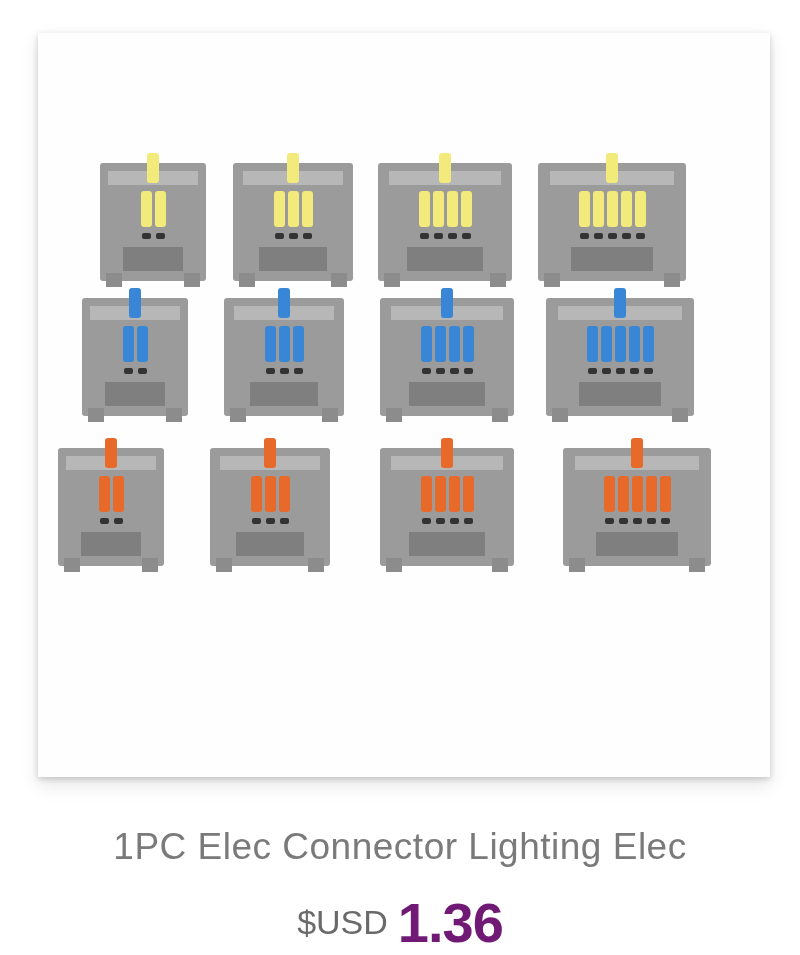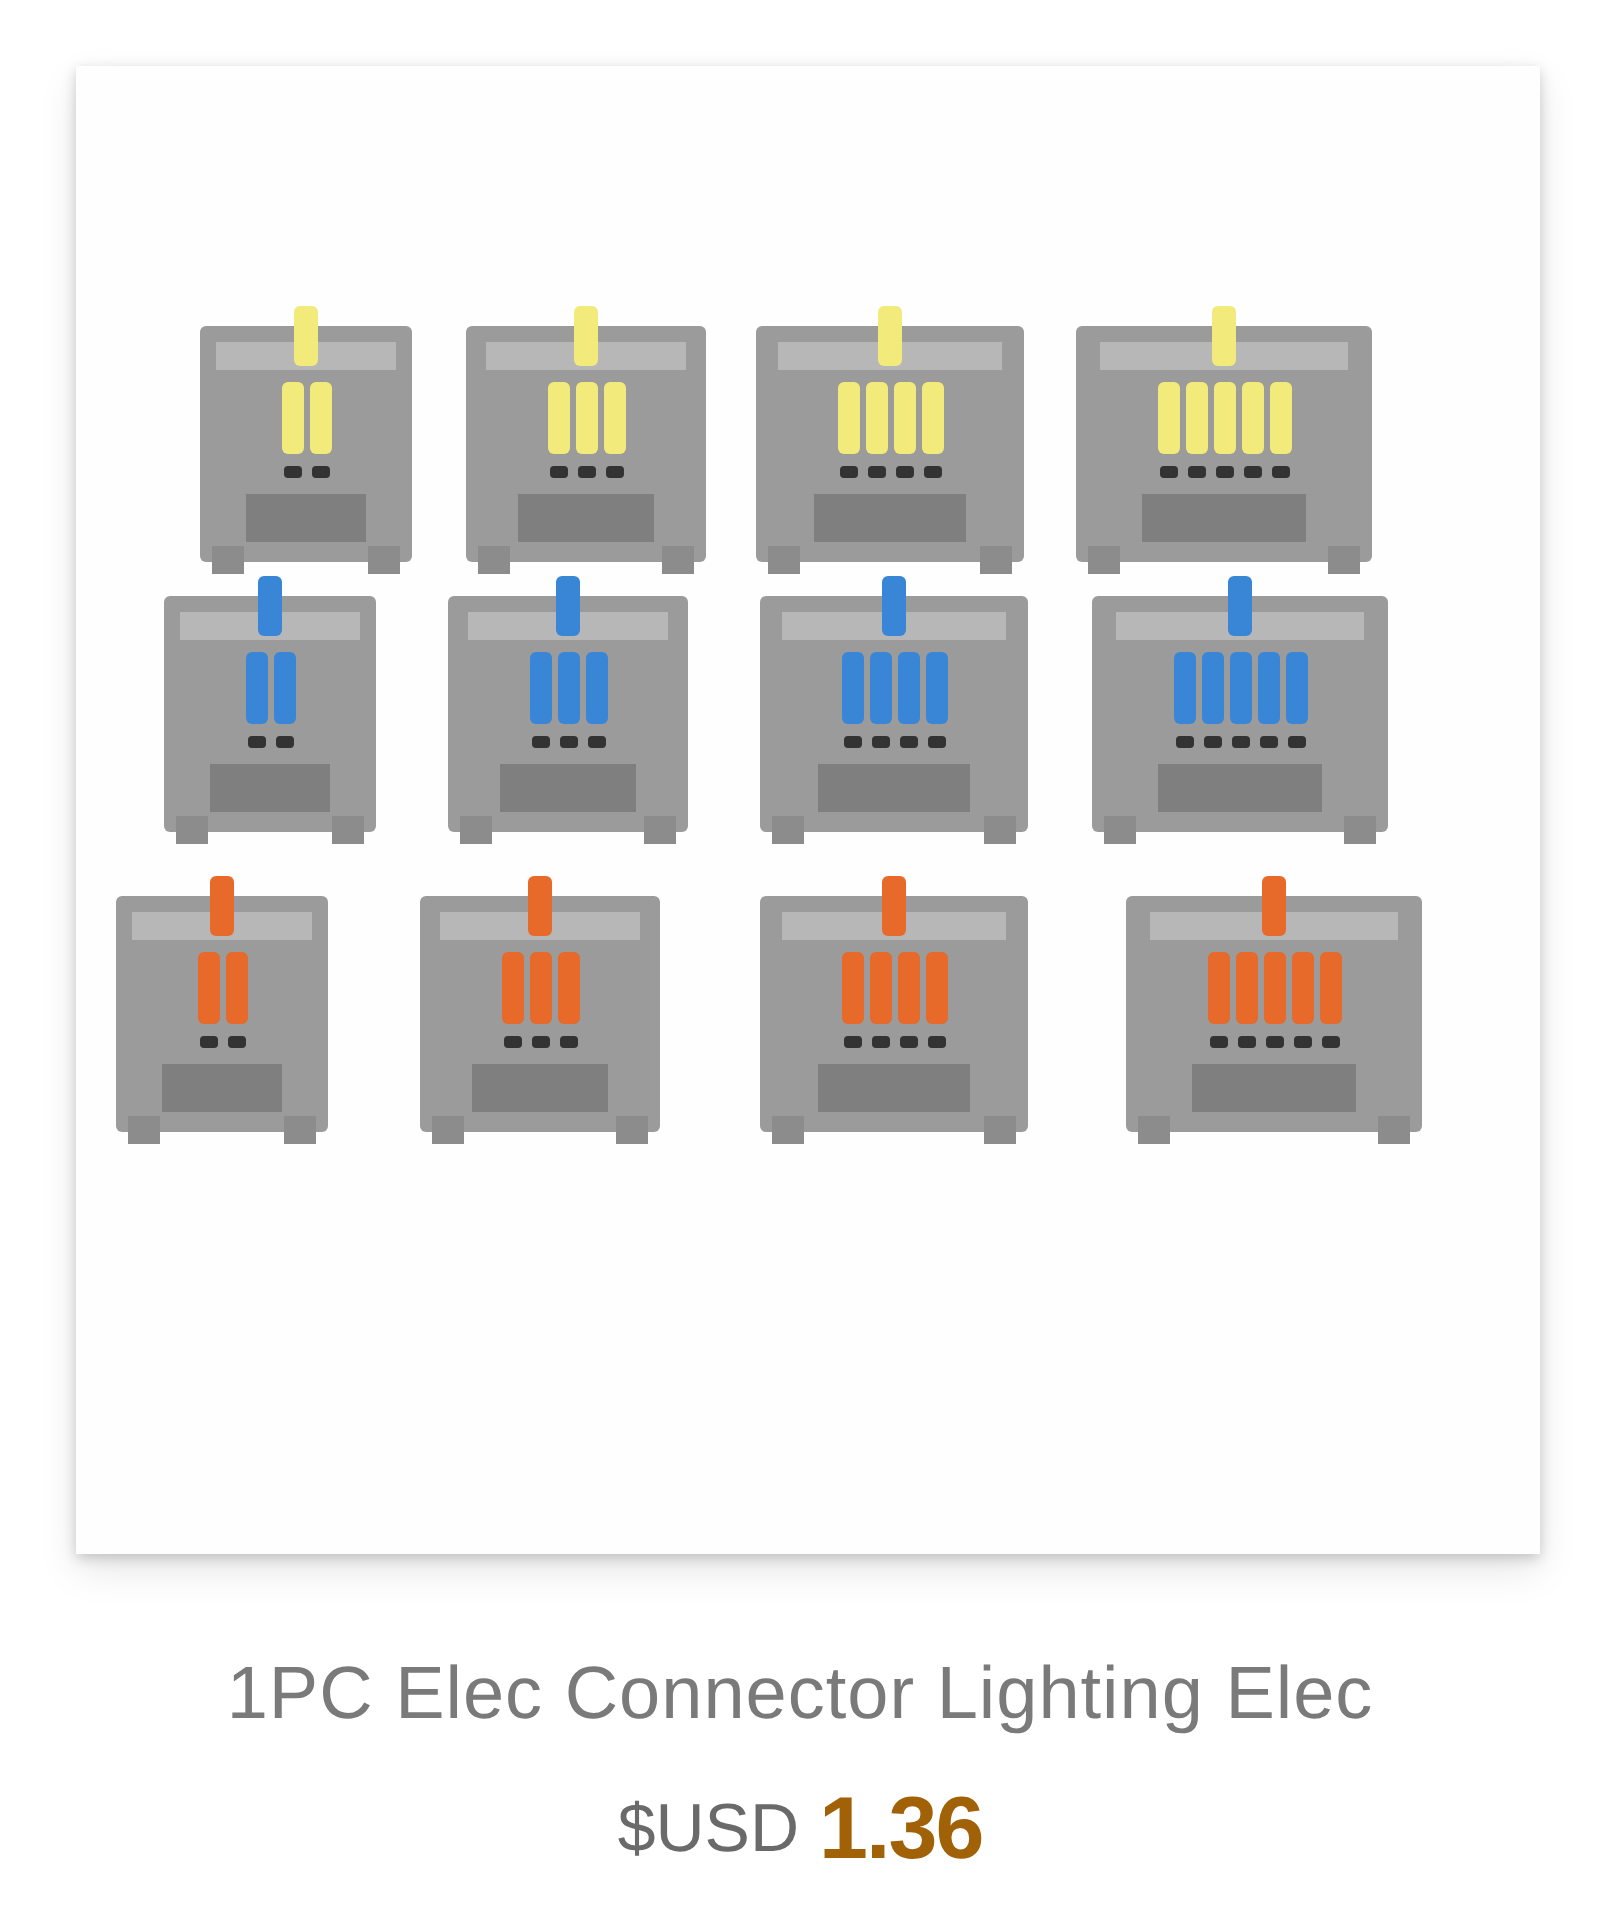--- a/index.html
+++ b/index.html
@@ -14,21 +14,21 @@
   .foot{position:absolute;bottom:-6px;width:16px;height:14px;background:#8c8c8c;}
   .foot.l{left:6px}.foot.r{right:6px}
   .lever{position:absolute;top:0;left:50%;width:12px;height:30px;margin-left:-6px;border-radius:3px;}
   .pins{position:absolute;left:0;right:0;top:38px;display:flex;justify-content:center;gap:3px;}
   .pin{width:11px;height:36px;border-radius:3px;}
   .holes{position:absolute;left:0;right:0;top:80px;display:flex;justify-content:center;gap:5px;}
   .hole{width:9px;height:6px;border-radius:2px;background:#333;}
   .title{position:absolute;left:0;width:800px;top:826px;text-align:center;font-size:37px;color:#7a7a7a;letter-spacing:0.5px;}
   .price{position:absolute;left:0;width:800px;top:890px;text-align:center;white-space:nowrap;}
   .cur{font-size:34px;color:#6a6a6a;vertical-align:middle;}
-  .amt{font-size:44px;font-weight:bold;color:#a16207;vertical-align:middle;margin-left:10px;letter-spacing:-1px;}
+  .amt{font-size:56px;font-weight:bold;color:#701a75;vertical-align:middle;margin-left:10px;letter-spacing:-1px;}
 </style>
 </head>
 <body>
 
 <div class="card">
   <div class="grid" id="grid">
       <div class="conn" style="left: 62px; top: 120px; width: 106px; height: 128px;">
         <div class="body"></div>
         <div class="foot l"></div>
         <div class="foot r"></div>

